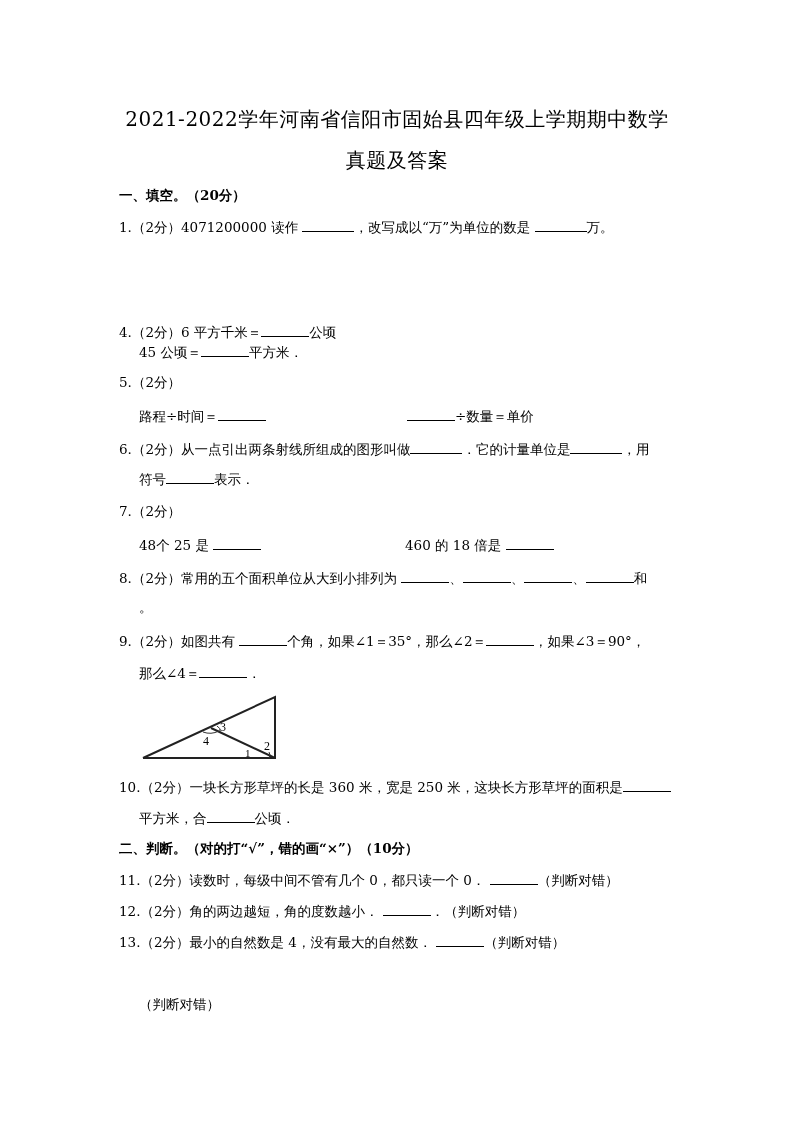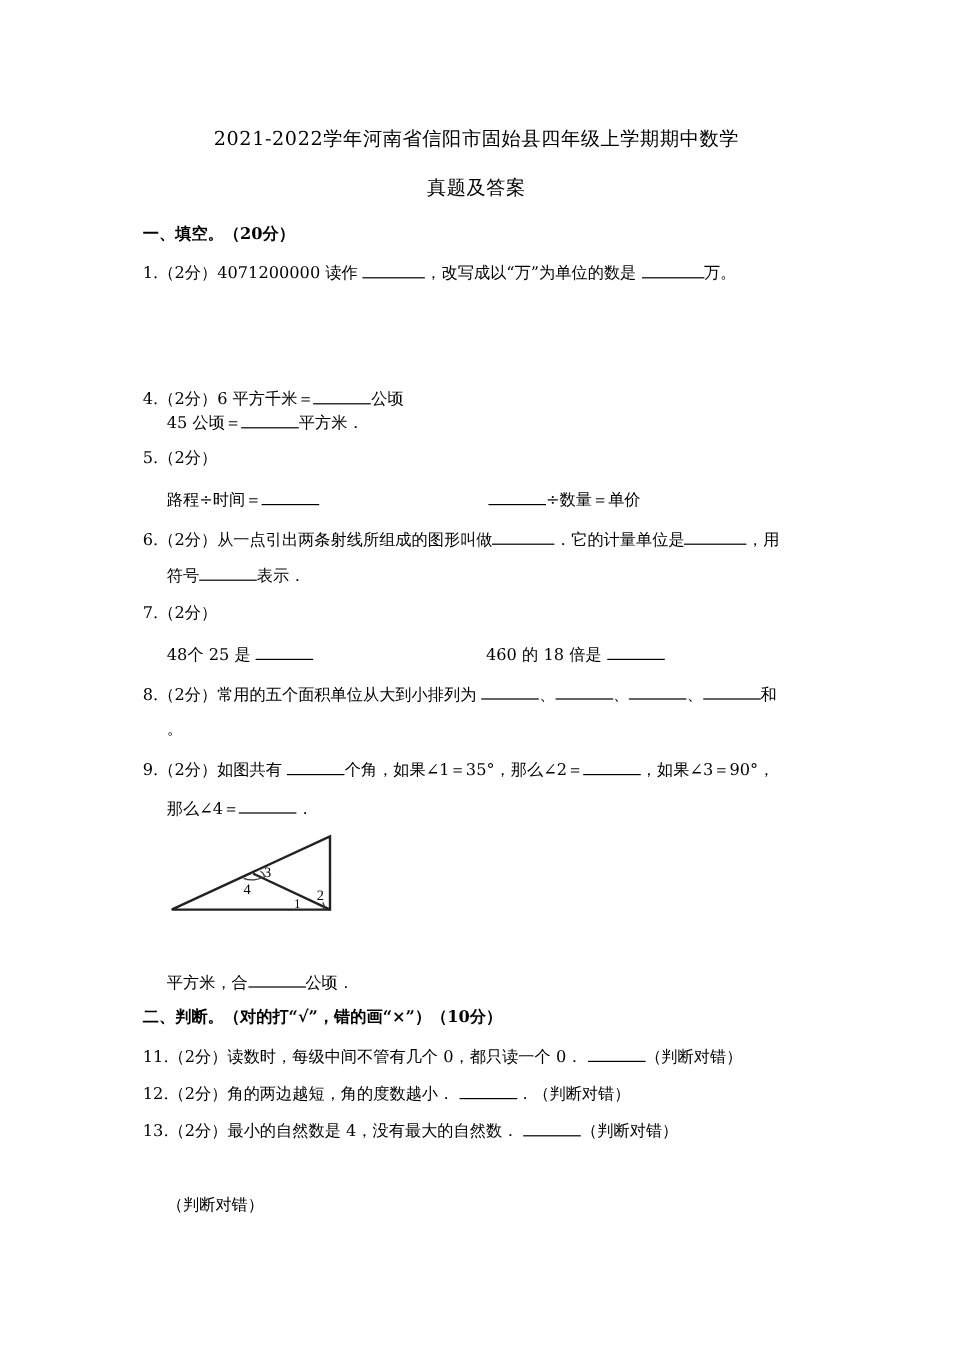--- a/index.html
+++ b/index.html
@@ -1,20 +1,20 @@
 <!DOCTYPE html>
 <html><head>
 <meta charset="utf-8">
 <style>
   html, body { margin: 0; padding: 0; background: #ffffff; }
   body { width: 794px; height: 1123px; position: relative; overflow: hidden;
          font-family: "DejaVu Serif", "Liberation Serif", serif; color: #000; }
   .page { position: absolute; left: 0; top: 0; width: 794px; height: 1123px; }
   .title { position: absolute; left: 0; width: 794px; text-align: center;
-           font-size: 16px; letter-spacing: 0.5px; }
+           font-size: 20px; letter-spacing: 0.5px; }
   .line { position: absolute; left: 119px; font-size: 13.5px; white-space: nowrap; line-height: 18px; }
   .indent { left: 139px; }
   .section { font-weight: bold; }
   .blank { display: inline-block; border-bottom: 1px solid #000; height: 14px; vertical-align: baseline; }
   .w50 { width: 48px; } .w55 { width: 52px; }
   svg { position: absolute; }
 </style>
 </head>
 <body>
 
@@ -86,20 +86,23 @@
     <line x1="76" y1="40" x2="140" y2="70" stroke="#222" stroke-width="2"></line>
     <path d="M 68 44 Q 76 47 84 43" fill="none" stroke="#333" stroke-width="1"></path>
     <path d="M 82 38 Q 86 40 85 44" fill="none" stroke="#333" stroke-width="1"></path>
     <path d="M 134 64 Q 136 67 134 70" fill="none" stroke="#333" stroke-width="1"></path>
     <text x="85" y="43" font-size="12" font-family="Liberation Serif, serif">3</text>
     <text x="68" y="57" font-size="12" font-family="Liberation Serif, serif">4</text>
     <text x="129" y="62" font-size="12" font-family="Liberation Serif, serif">2</text>
     <text x="110" y="69" font-size="11" font-family="Liberation Serif, serif">1</text>
   </svg>
 
+  <div class="line" style="top:777px;">
+    <span>10.（2分）一块长方形草坪的长是 360 米，宽是 250 米，这块长方形草坪的面积是</span><span class="blank w50"></span>
+  </div>
   <div class="line indent" style="top:808px;">
     <span>平方米，合</span><span class="blank w50"></span><span>公顷．</span>
   </div>
 
   <div class="line section" style="top:839px;">二、判断。（对的打“√”，错的画“×”）（10分）</div>
 
   <div class="line" style="top:870px;">
     <span>11.（2分）读数时，每级中间不管有几个 0，都只读一个 0．</span>
     <span class="blank w50"></span><span>（判断对错）</span>
   </div>

